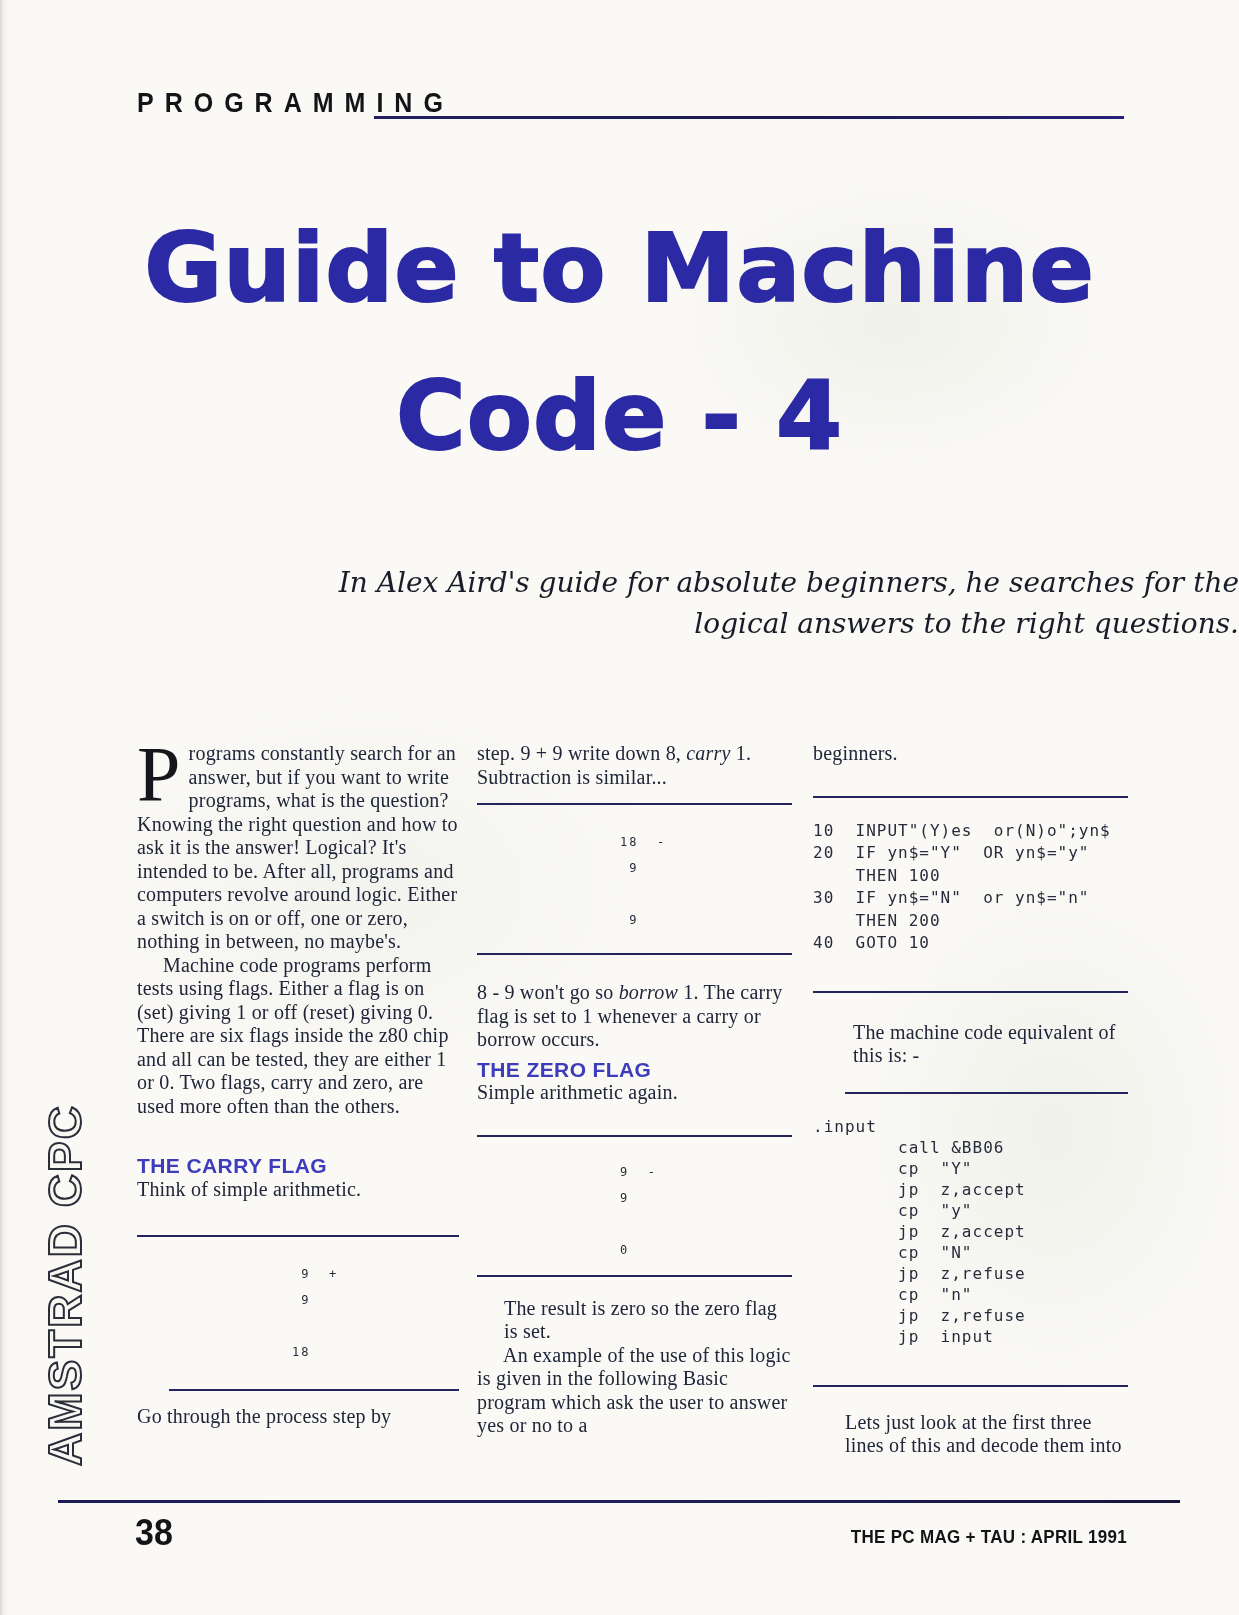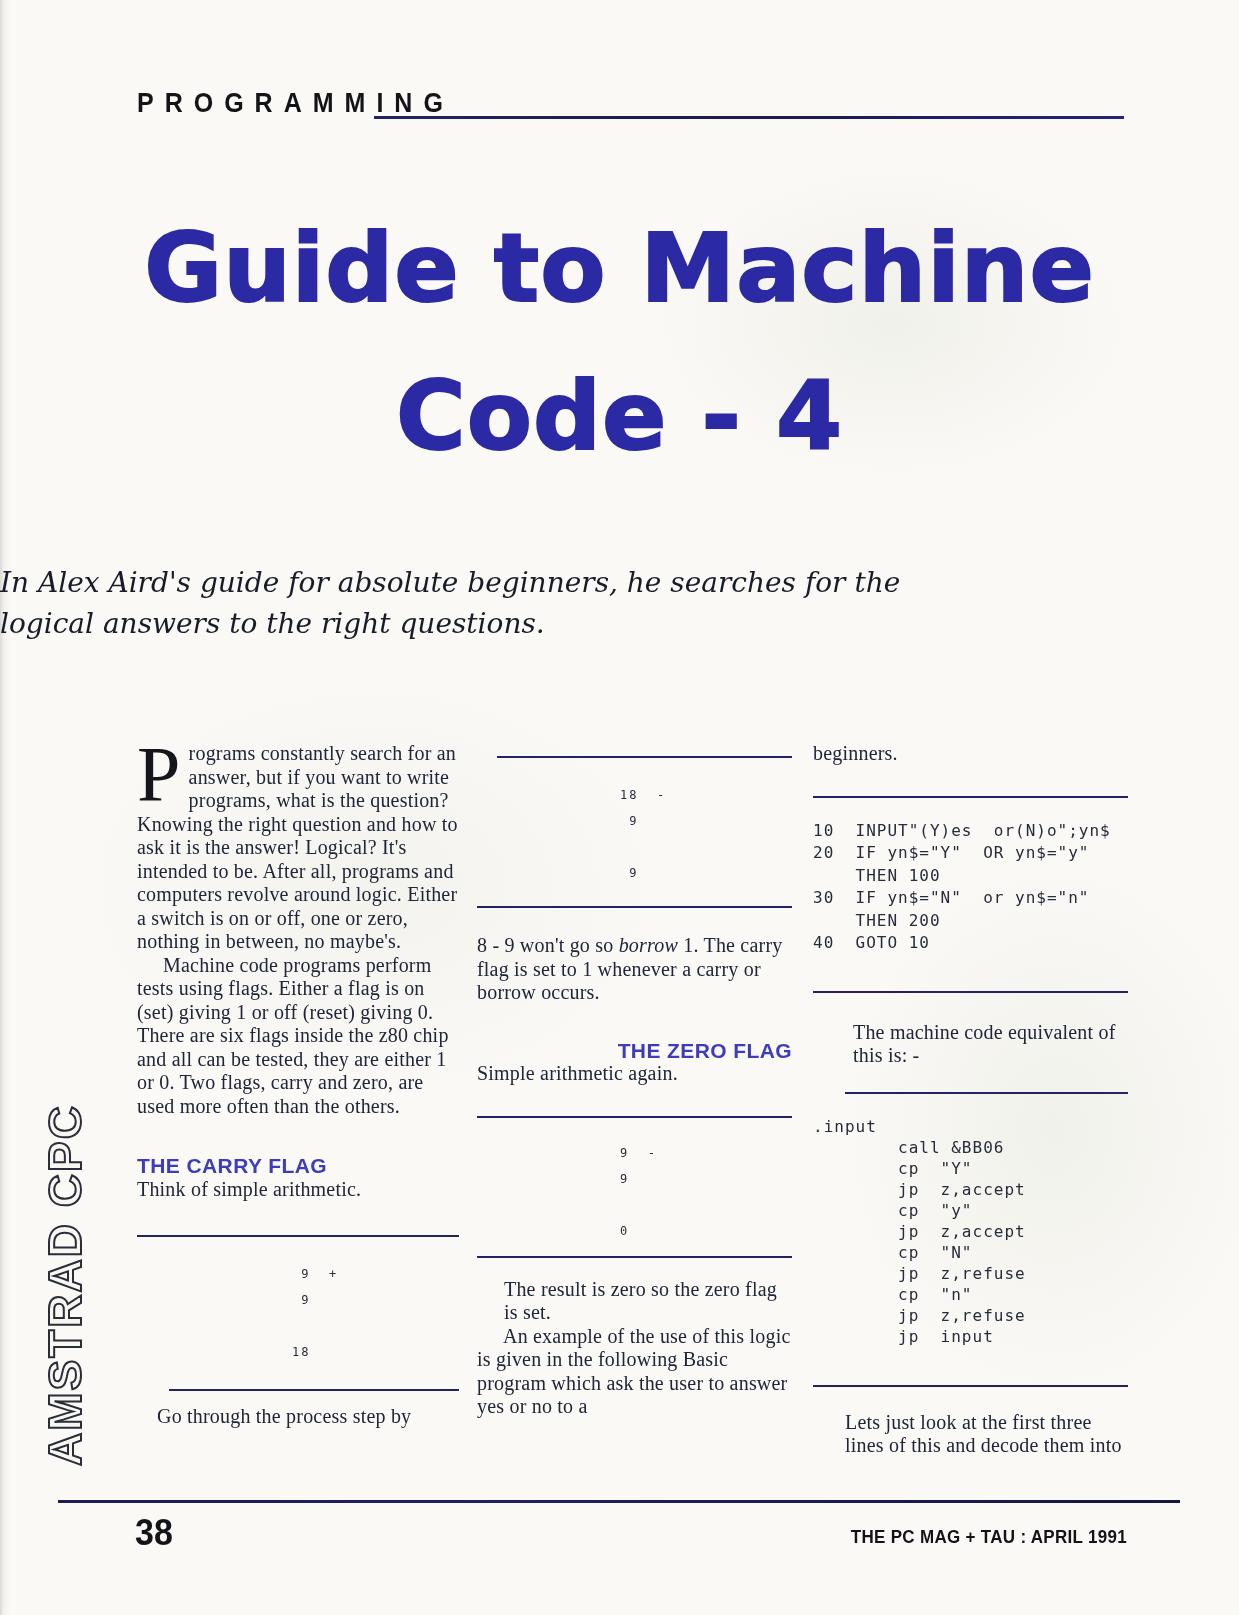--- a/index.html
+++ b/index.html
@@ -37,21 +37,21 @@
     font-family:"DejaVu Sans", sans-serif;
     font-weight:bold; font-size:95px; line-height:148px;
     color:#2b2aa4;
     -webkit-text-stroke:2px #2b2aa4;
     letter-spacing:1px;
   }
 
   
   .article-subtitle {
     position:absolute; left:0; top:562px; width:100%;
-    text-align:left;
+    text-align:right;
     font-family:"DejaVu Serif", serif;
     font-style:italic; font-weight:500;
     font-size:28px; line-height:41px;
     color:#171c28;
   }
 
   
   .col { position:absolute; top:742px; font-size:20px; line-height:23.5px; letter-spacing:0.2px; }
   .col-1 { left:137px; width:322px; }
   .col-2 { left:477px; width:315px; }
@@ -83,21 +83,21 @@
   }
   .code {
     font-family:"DejaVu Sans Mono", monospace;
     font-size:16px; letter-spacing:1px;
     white-space:pre; color:#272c3c;
   }
   .code-basic { line-height:22.5px; }
   .code-asm { line-height:21px; }
 
   
-  .mt-s  { margin-top:14px;margin-left:20px; }
+  .mt-s  { margin-top:14px; }
   .mt-m  { margin-top:24px;margin-left:32px; }
   .mt-l  { margin-top:34px; }
 
   
   .sidebar-vertical {
     position:absolute; left:38px; top:1466px; width:345px;
     transform:rotate(-90deg); transform-origin:0 0;
     font-family:"Liberation Sans", sans-serif;
     font-weight:bold; font-size:46px; letter-spacing:2px;
     color:#f7f6f1;
@@ -148,28 +148,29 @@
   <div class="rule mt-l"></div>
   <pre class="math mt-m" style="margin-left:155px;"> 9  +
  9
 
 18</pre>
   <div class="rule mt-m"></div>
   <p class="body-p mt-s">Go through the process step by</p>
 </div>
 
 <div class="col col-2">
+  <p class="body-p"><span>step. 9 + 9 write down 8, </span><i>carry</i><span> 1. Subtraction is similar...</span></p>
   <div class="rule mt-s"></div>
   <pre class="math mt-m" style="margin-left:143px;">18  -
  9
 
  9</pre>
   <div class="rule" style="margin-top:20px;"></div>
   <p class="body-p" style="margin-top:26px;"><span>8 - 9 won't go so </span><i>borrow</i><span> 1. The carry flag is set to 1 whenever a carry or borrow occurs.</span></p>
-  <h3 class="sec-heading" style="margin-top:34px;text-align:right;">THE ZERO FLAG</h3>
+  <h3 class="sec-heading" style="margin-top:6px;">THE ZERO FLAG</h3>
   <p class="body-p">Simple arithmetic again.</p>
   <div class="rule" style="margin-top:30px;"></div>
   <pre class="math" style="margin-top:22px;margin-left:143px;">9  -
 9
 
 0</pre>
   <div class="rule" style="margin-top:12px;"></div>
   <p class="body-p" style="margin-top:20px;margin-left:27px;">The result is zero so the zero flag is set.</p>
   <p class="body-p indent">An example of the use of this logic is given in the following Basic program which ask the user to answer yes or no to a</p>
 </div>

